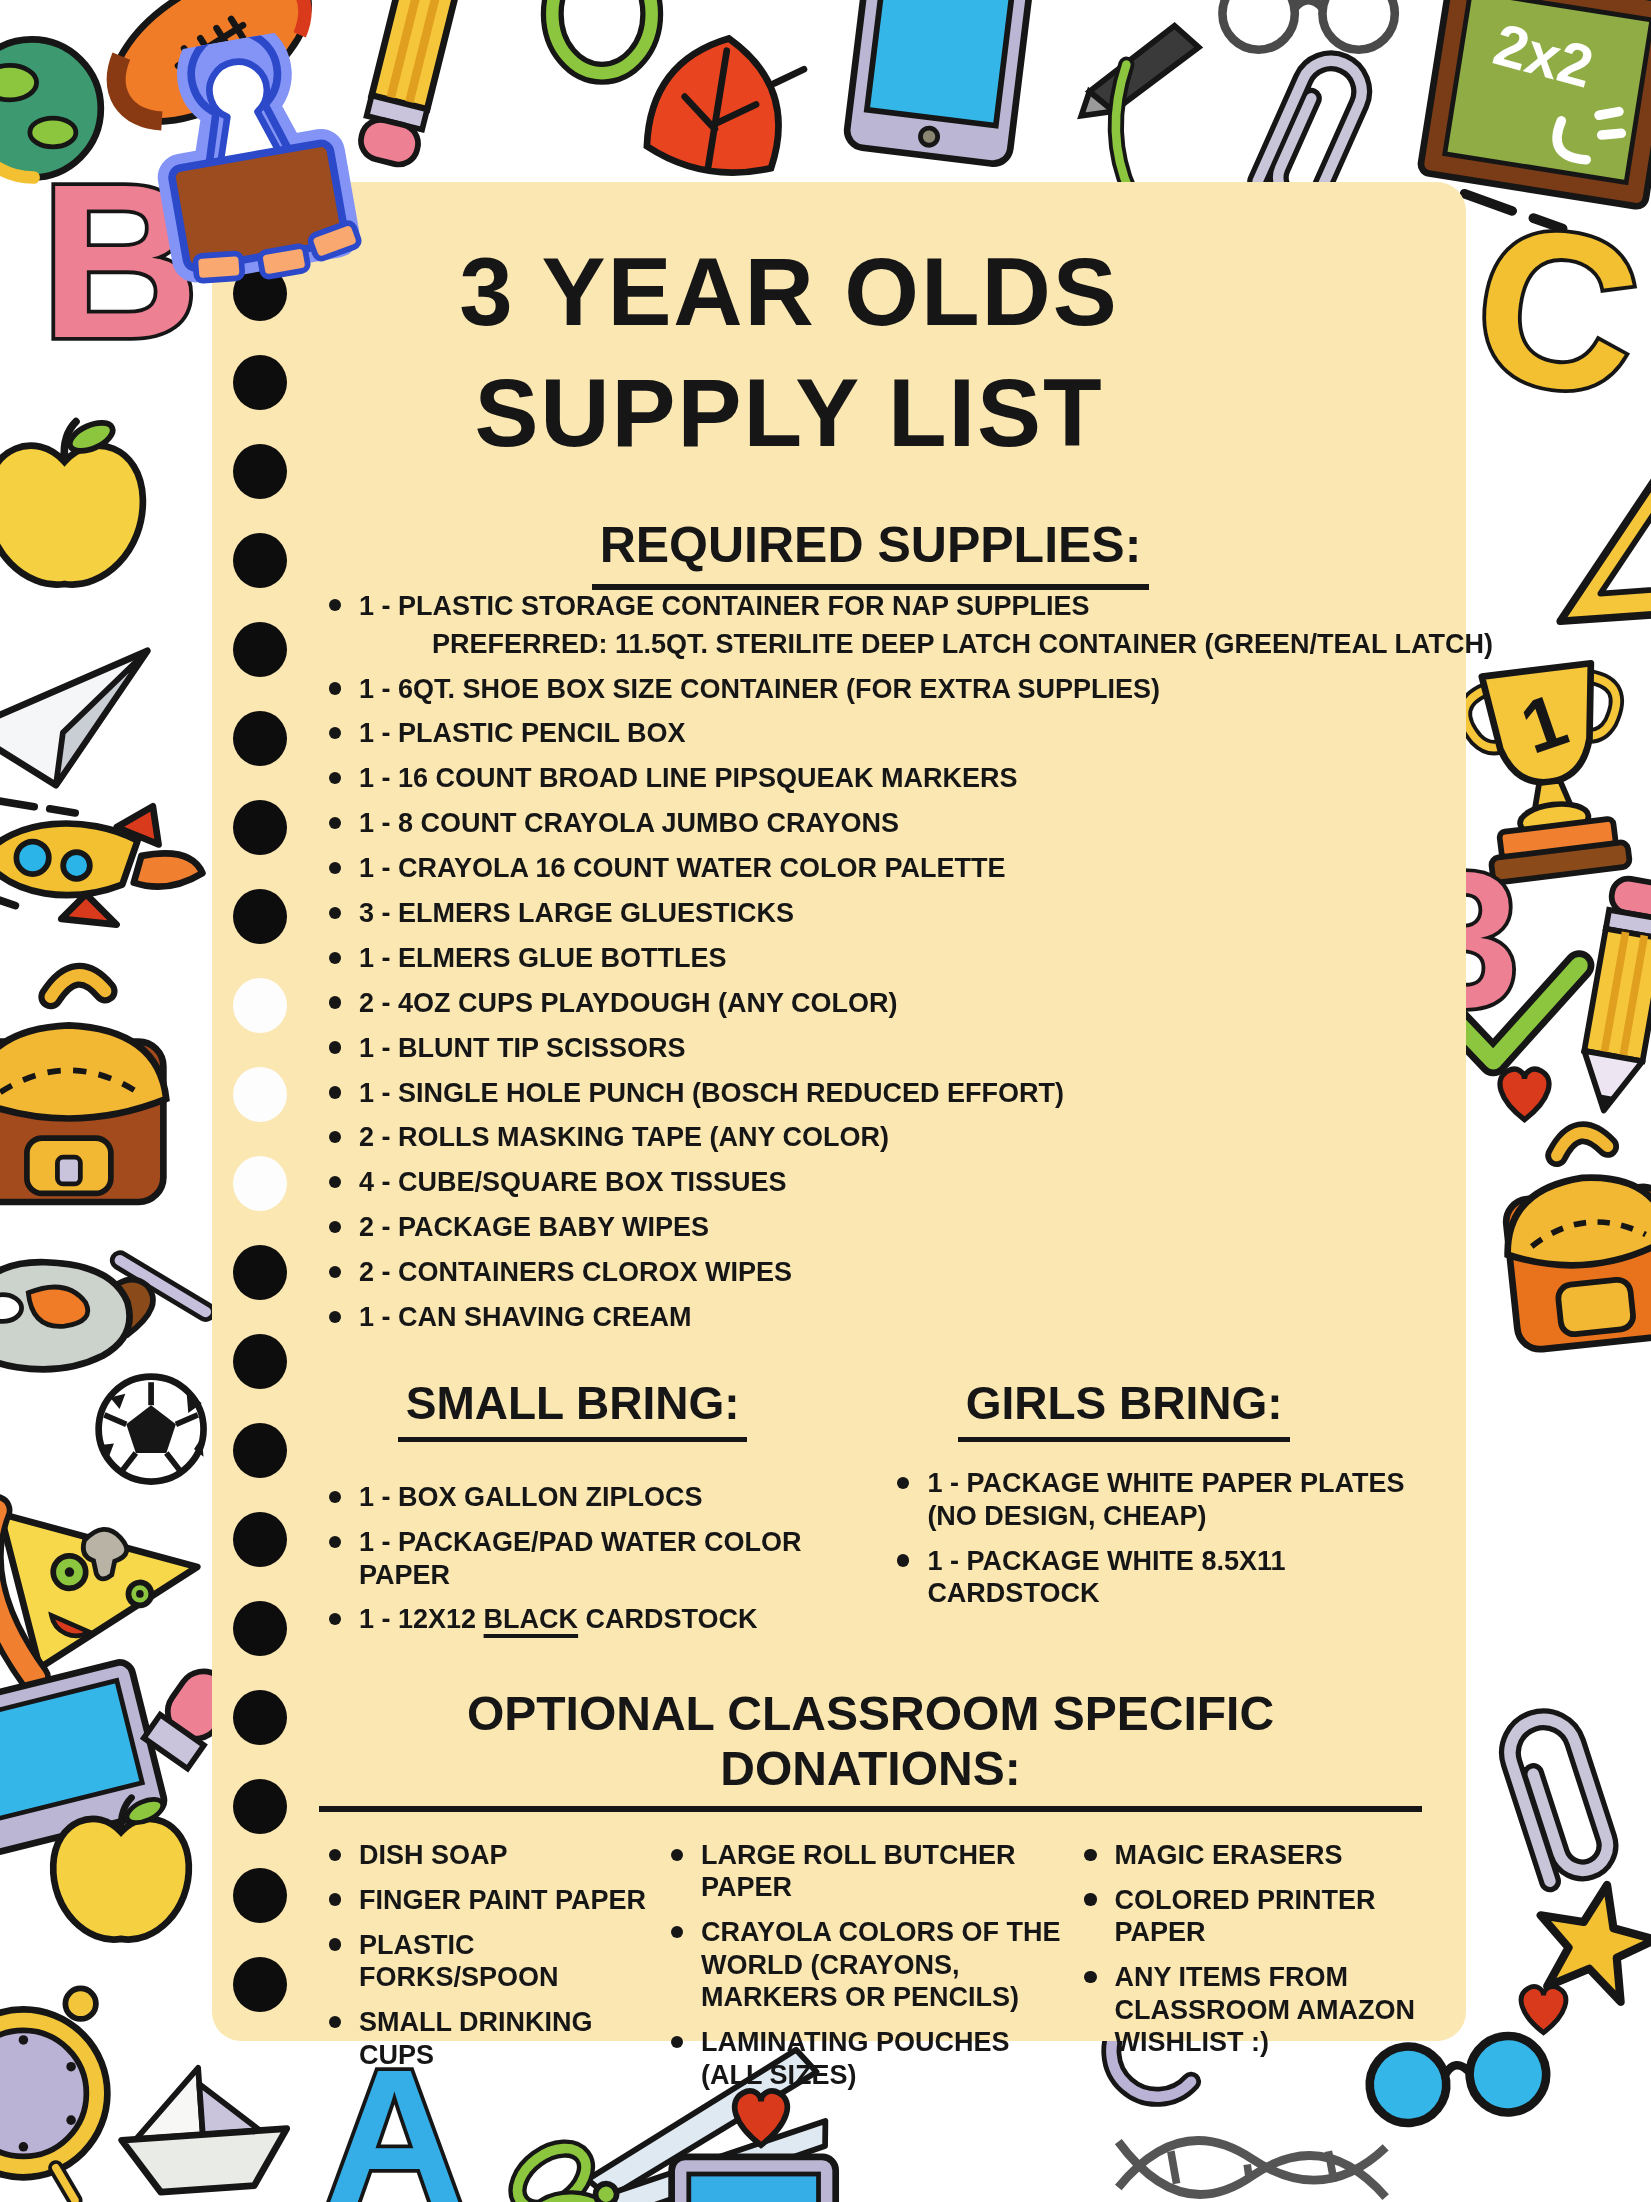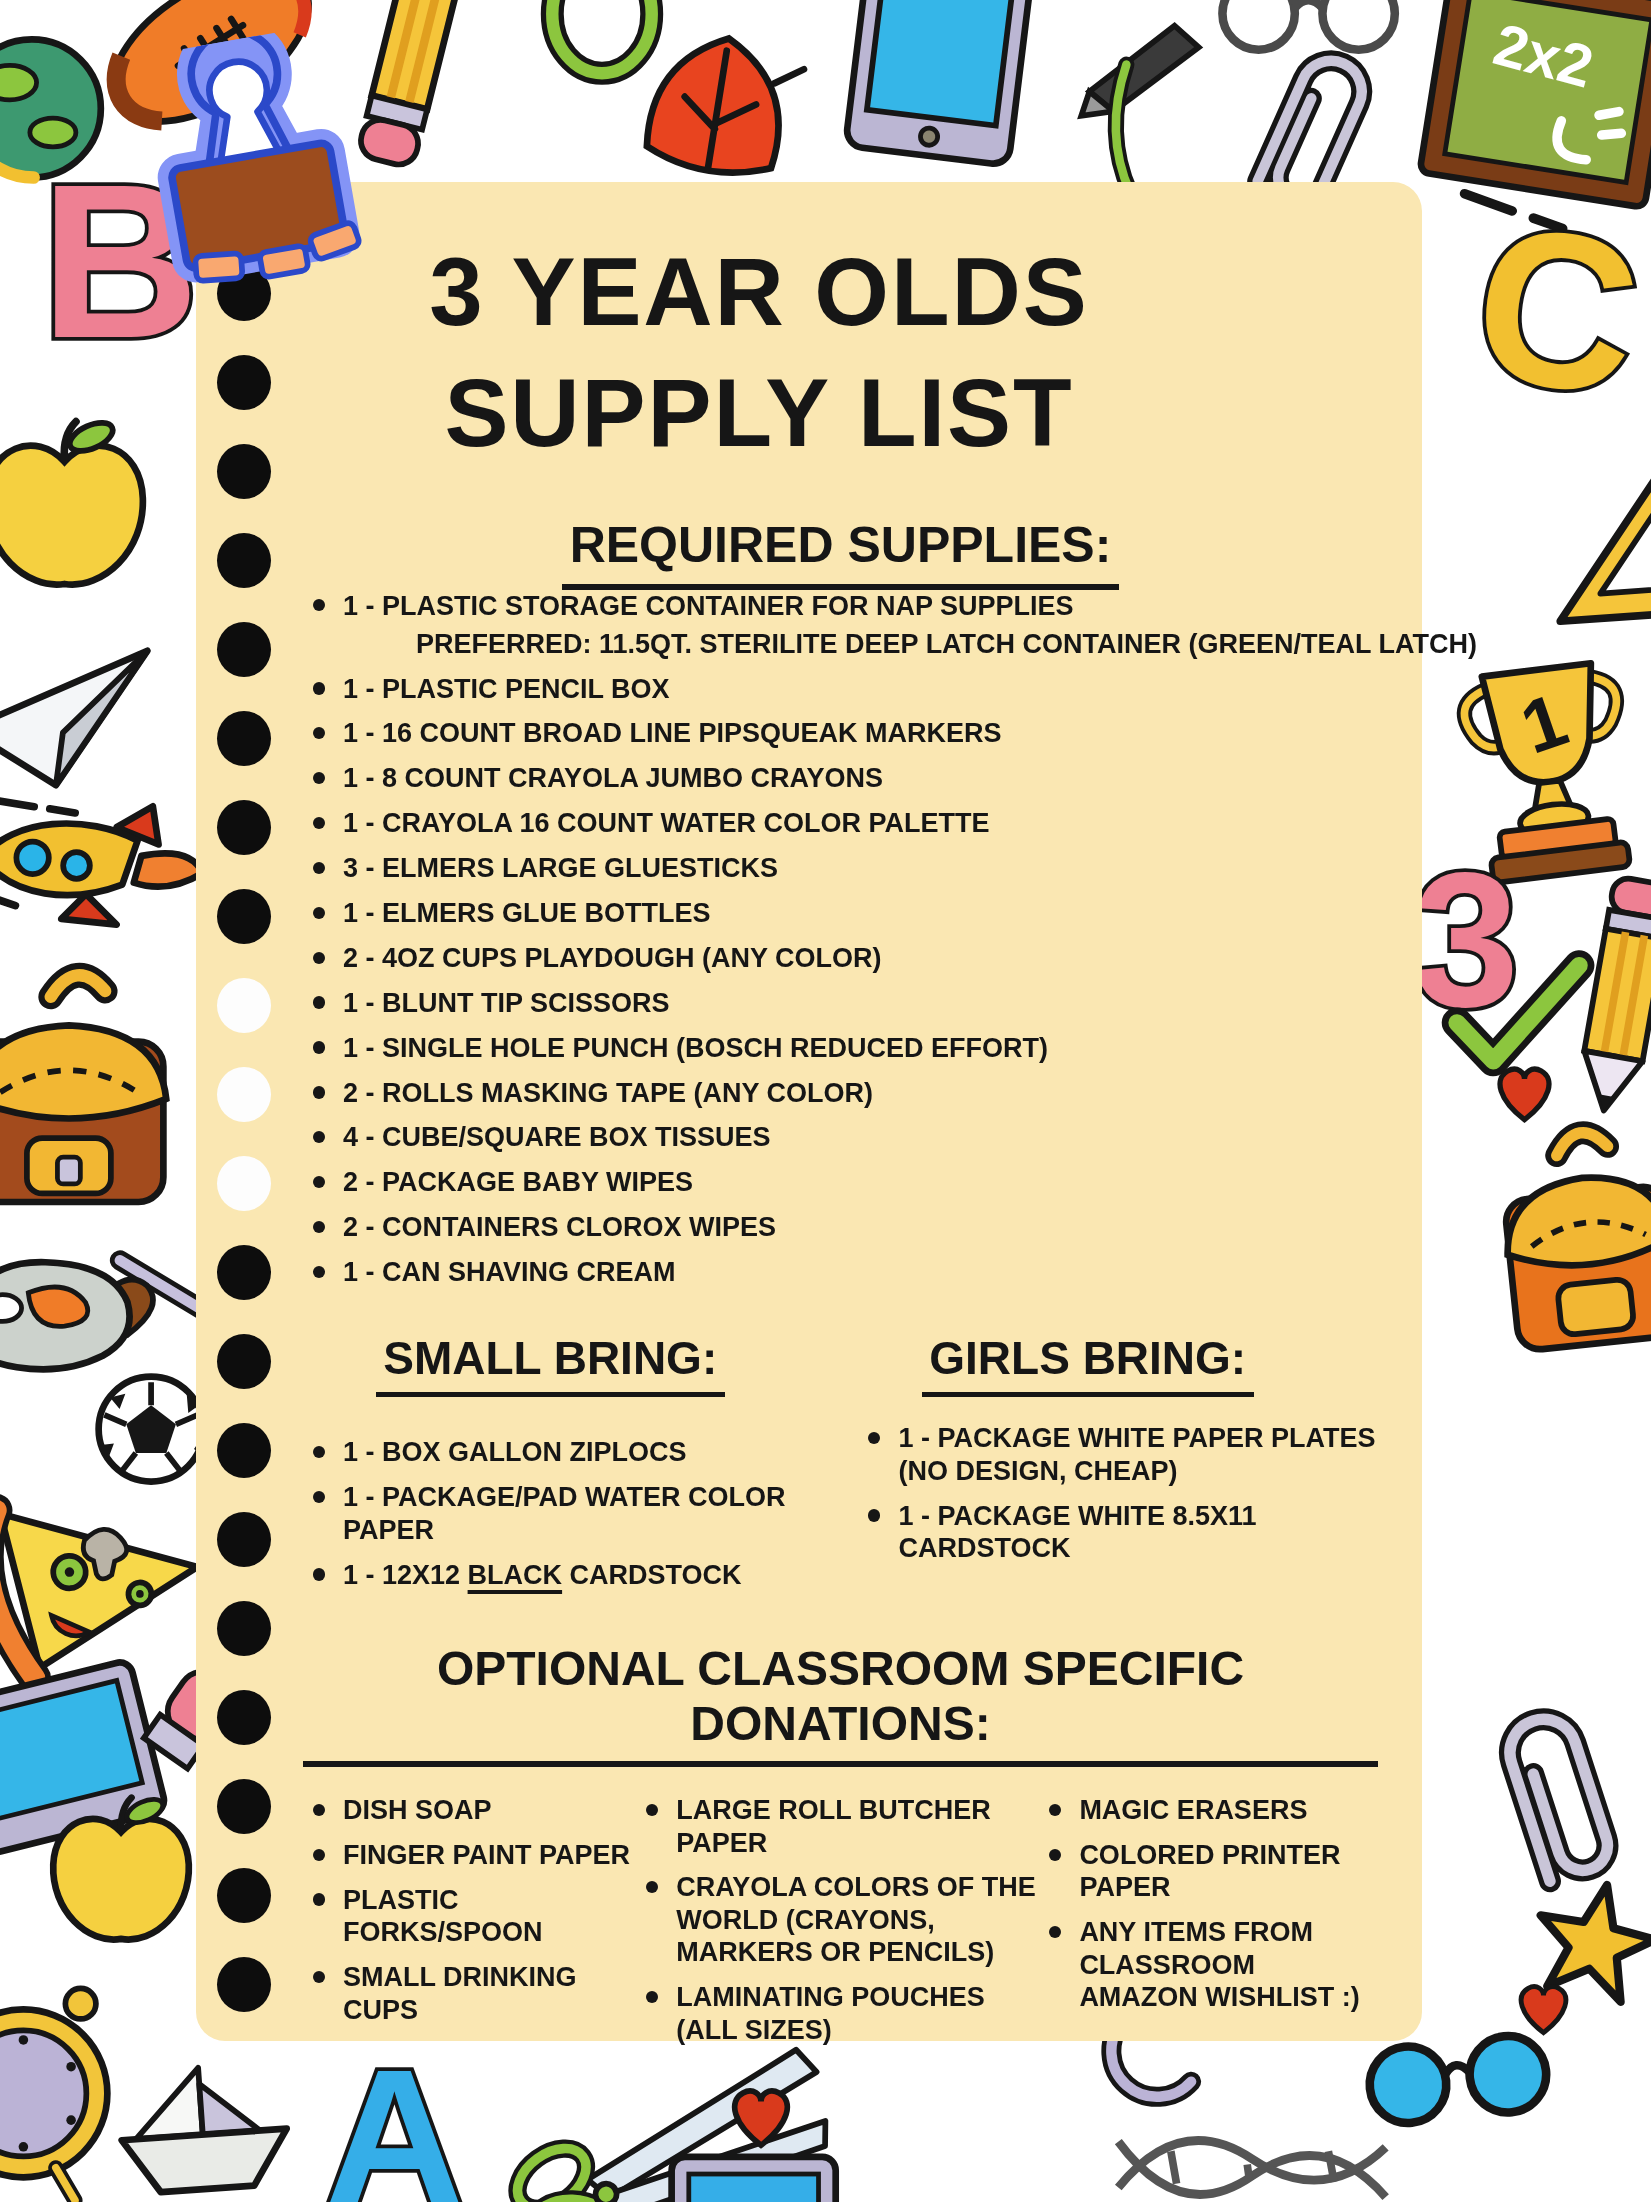--- a/index.html
+++ b/index.html
@@ -9,22 +9,22 @@
     overflow:hidden;
     background:#ffffff;
     font-family:"Liberation Sans", sans-serif;
     font-weight:bold;
     color:#161616;
   }
   .bg{position:absolute;inset:0;z-index:0;}
   .bg svg{position:absolute;overflow:visible;}
 
   .paper{
-    position:absolute;left:196px;top:182px;width:1226px;height:1859px;
-    background:#FAE7B2;border-radius:29px;z-index:2;
+    position:absolute;left:212px;top:182px;width:1226px;height:1859px;
+    background:#FAE7B2;border-radius:29px;z-index:2;padding-left:28px;
   }
   .holes{position:absolute;left:21px;top:84px;display:flex;flex-direction:column;gap:34px;}
   .hole{width:54px;height:55px;border-radius:50%;background:#0d0d0d;}
   .hole.white{background:#fdfdfd;}
 
   .content{position:absolute;left:107px;right:44px;top:0;bottom:0;}
 
   .title{
     margin:50px 163px 0 0;
     text-align:center;font-size:96px;line-height:1.26;letter-spacing:1.9px;
@@ -377,20 +377,21 @@
 
     <div class="section-head req-head">
       <span class="underlined">REQUIRED SUPPLIES:</span>
     </div>
 
     <ul class="blist req-list">
       <li>
         <span>1 -  PLASTIC STORAGE CONTAINER FOR NAP SUPPLIES</span>
         <div class="sub-line">PREFERRED:  11.5QT. STERILITE DEEP LATCH CONTAINER (GREEN/TEAL LATCH)</div>
       </li>
+      <li>1 - 6QT. SHOE BOX SIZE CONTAINER (FOR EXTRA SUPPLIES)</li>
       <li>1 - PLASTIC PENCIL BOX</li>
       <li>1 - 16 COUNT BROAD LINE PIPSQUEAK MARKERS</li>
       <li>1 - 8 COUNT CRAYOLA JUMBO CRAYONS</li>
       <li>1 - CRAYOLA 16 COUNT WATER COLOR PALETTE</li>
       <li>3 - ELMERS LARGE GLUESTICKS</li>
       <li>1 - ELMERS GLUE BOTTLES</li>
       <li>2 - 4OZ CUPS PLAYDOUGH (ANY COLOR)</li>
       <li>1 - BLUNT TIP SCISSORS</li>
       <li>1 - SINGLE HOLE PUNCH (BOSCH REDUCED EFFORT)</li>
       <li>2 - ROLLS MASKING TAPE (ANY COLOR)</li>

